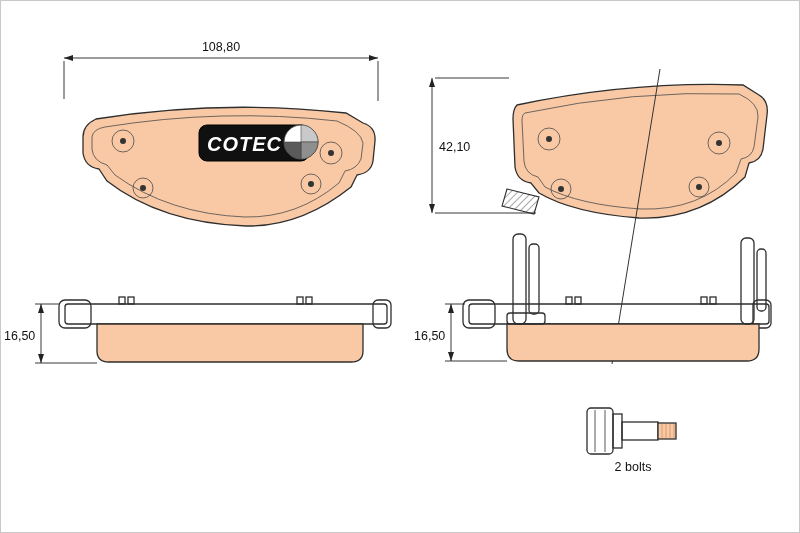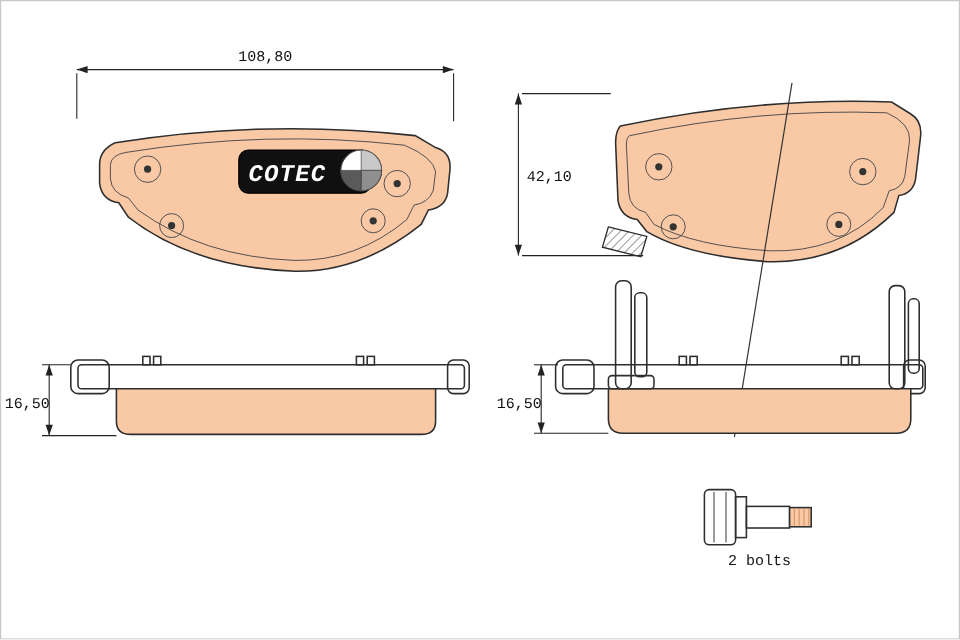--- a/index.html
+++ b/index.html
@@ -1,21 +1,21 @@
 <!DOCTYPE html>
 <html><head>
 <meta charset="utf-8">
 <style>
   html,body{margin:0;padding:0;background:#fff;}
   .canvas{
     position:relative;
     width:798px;height:531px;
     border:1px solid #c8c8c8;
     background:#ffffff;
-    font-family:Liberation Mono, monospace;
+    font-family:Liberation Sans, sans-serif;
     overflow:hidden;
   }
   svg{display:block;}
   text.dim{font-size:12.5px;fill:#111;}
   text.logo{font-size:20px;font-weight:bold;font-style:italic;letter-spacing:1px;}
   .outline{stroke:#2e2e2e;stroke-width:1.3;fill:none;}
   .inner{stroke:#4a4a4a;stroke-width:0.8;fill:none;}
   .dimline{stroke:#222;stroke-width:0.9;}
   .arrow{fill:#222;stroke:none;}
 </style>

